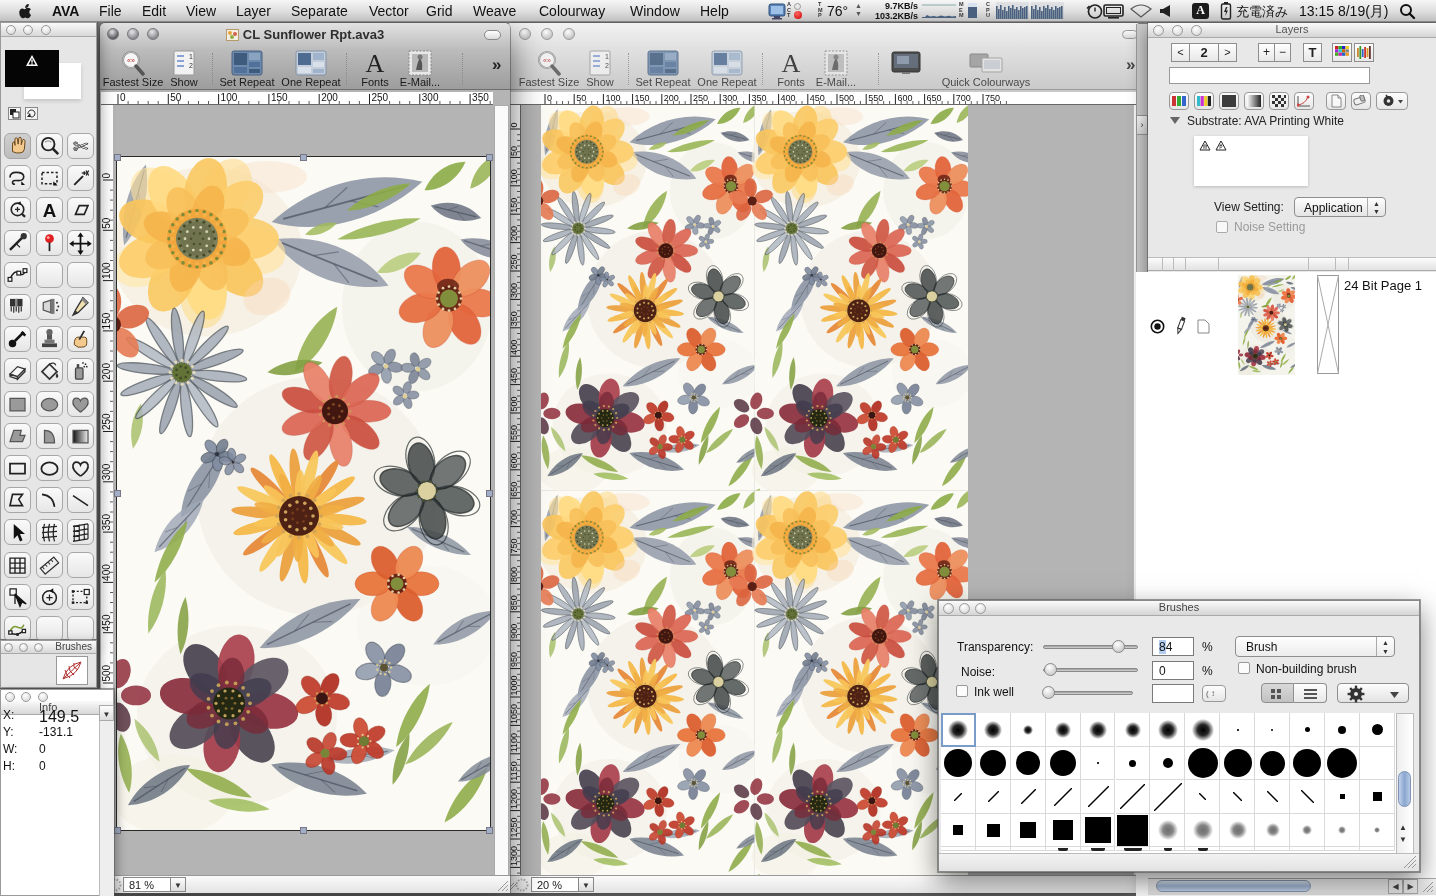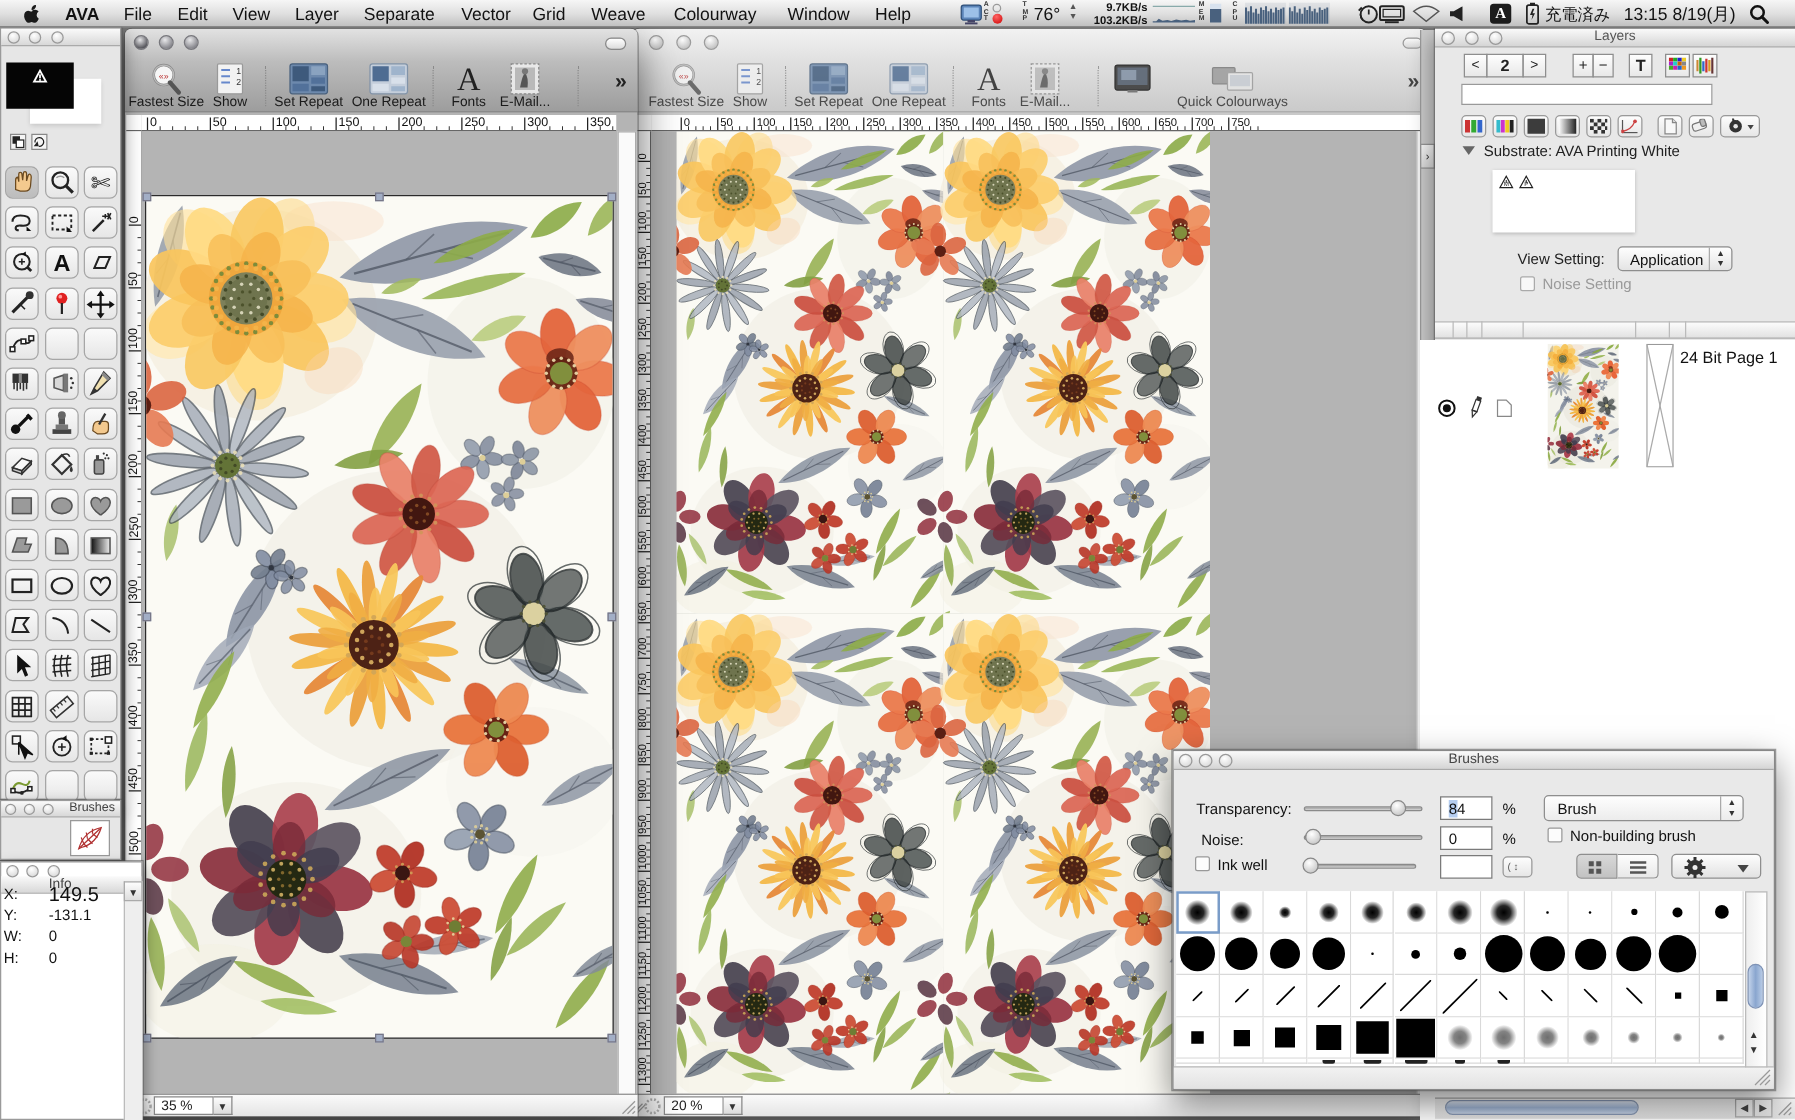--- a/index.html
+++ b/index.html
@@ -998,20 +998,26 @@
       <circle cx="14" cy="7" r="5.5" fill="none" stroke="#aaa" stroke-width="2" stroke-dasharray="1.5 1.5"></circle>
     </svg>
     <div class="abs" style="left:24px;top:1px;width:48px;height:15px;background:#fff;border:1px solid #888;font-size:11px;color:#222;padding:1px 0 0 5px">20 %</div>
     <div class="abs" style="left:72px;top:1px;width:15px;height:15px;background:linear-gradient(#fdfdfd,#dcdcdc);border:1px solid #888;border-left:none;font-size:8px;color:#333;text-align:center;padding-top:3px">▼</div>
   </div>
 <div class="win" style="left:100px;top:23px;width:410px;height:870px;background:#b4b4b4;box-shadow:0 14px 34px rgba(0,0,0,.6)">
     <div class="abs" style="left:0;top:0;width:410px;height:67px;border-radius:5px 5px 0 0;background:linear-gradient(#e2e2e2,#bcbcbc 40%,#9d9d9d);border-bottom:1px solid #6e6e6e"></div>
     <div class="tl" style="left:7px;top:5px;background:radial-gradient(circle at 40% 30%,#e8e8ea,#5a5a60 70%);border:1px solid #77777c"></div>
     <div class="tl" style="left:27px;top:5px;background:radial-gradient(circle at 40% 30%,#e8e8ea,#8a8a90 70%);border:1px solid #77777c"></div>
     <div class="tl" style="left:47px;top:5px;background:radial-gradient(circle at 40% 30%,#e8e8ea,#8a8a90 70%);border:1px solid #77777c"></div>
+    <div class="abs" style="left:0;top:4px;width:410px;text-align:center;font-size:13px;font-weight:bold;color:#2e2e2e"><svg width="13" height="12" viewBox="0 0 13 12" style="display:inline-block;vertical-align:-2px;margin-right:4px">
+        <rect x="0.5" y="0.5" width="12" height="11" fill="#f3ede2" stroke="#b59a6a"></rect>
+        <circle cx="4" cy="4" r="2" fill="#e8a43c"></circle>
+        <circle cx="9" cy="5" r="2" fill="#d2604a"></circle>
+        <circle cx="6" cy="8" r="2" fill="#8fae44"></circle>
+      </svg>CL Sunflower Rpt.ava3</div>
     <div class="abs" style="left:384px;top:7px;width:17px;height:10px;border:1px solid #888;border-radius:5px;background:linear-gradient(#fefefe,#dcdcdc)"></div>
     <div class="abs" style="left:9px;top:27px;width:48px;height:26px;opacity:1">
       <svg width="48" height="26" viewBox="0 0 48 26">
         <circle cx="22" cy="10" r="8" fill="#f6f6f6" stroke="#888" stroke-width="2"></circle>
         <circle cx="22" cy="10" r="8" fill="none" stroke="#bbb" stroke-width="1"></circle>
         <text x="22" y="13" font-size="7" text-anchor="middle" fill="#b33" font-family="Liberation Sans">«»</text>
         <line x1="27" y1="16" x2="34" y2="24" stroke="#555" stroke-width="3.5" stroke-linecap="round"></line>
       </svg>
     </div>
     <div class="lbl" style="left:-22px;top:53px;width:110px;color:#1a1a1a">Fastest Size</div>
@@ -1203,21 +1209,21 @@
       <line x1="9" y1="769.1" x2="13" y2="769.1" stroke="#333" stroke-width="0.8"></line>
     </svg>
     <div class="abs" style="left:13px;top:82px;width:381px;height:770px;background:#b4b4b4"></div>
     <div class="abs" style="left:394px;top:82px;width:15px;height:771px;background:#fafafa;border:1px solid #aaa"></div>
     <div class="abs" style="left:0px;top:852px;width:410px;height:18px;background:linear-gradient(#fafafa,#e4e4e4);border-top:1px solid #999">
       <svg class="abs" style="left:1px;top:2px" width="22" height="14" viewBox="0 0 22 14">
         <line x1="1" y1="13" x2="9" y2="5" stroke="#999"></line>
         <line x1="1" y1="10" x2="6" y2="5" stroke="#999"></line>
         <circle cx="14" cy="7" r="5.5" fill="none" stroke="#aaa" stroke-width="2" stroke-dasharray="1.5 1.5"></circle>
       </svg>
-      <div class="abs" style="left:23px;top:1px;width:48px;height:15px;background:#fff;border:1px solid #888;font-size:11px;color:#222;padding:1px 0 0 5px">35 %</div>
+      <div class="abs" style="left:23px;top:1px;width:48px;height:15px;background:#fff;border:1px solid #888;font-size:11px;color:#222;padding:1px 0 0 5px">81 %</div>
       <div class="abs" style="left:71px;top:1px;width:15px;height:15px;background:linear-gradient(#fdfdfd,#dcdcdc);border:1px solid #888;border-left:none;font-size:8px;color:#333;text-align:center;padding-top:3px">▼</div>
       <svg class="abs" style="left:395px;top:2px" width="14" height="14" viewBox="0 0 14 14">
         <line x1="3" y1="13" x2="13" y2="3" stroke="#999"></line>
         <line x1="7" y1="13" x2="13" y2="7" stroke="#999"></line>
         <line x1="11" y1="13" x2="13" y2="11" stroke="#999"></line>
       </svg>
     </div>
   </div>
 <div class="abs" style="left:117px;top:157px;width:373px;height:673px;outline:1.5px solid #2a2a2a">
     <div class="abs" style="left:0;top:0;width:373px;height:673px;filter:blur(0.5px) saturate(0.9) brightness(1.03)">

